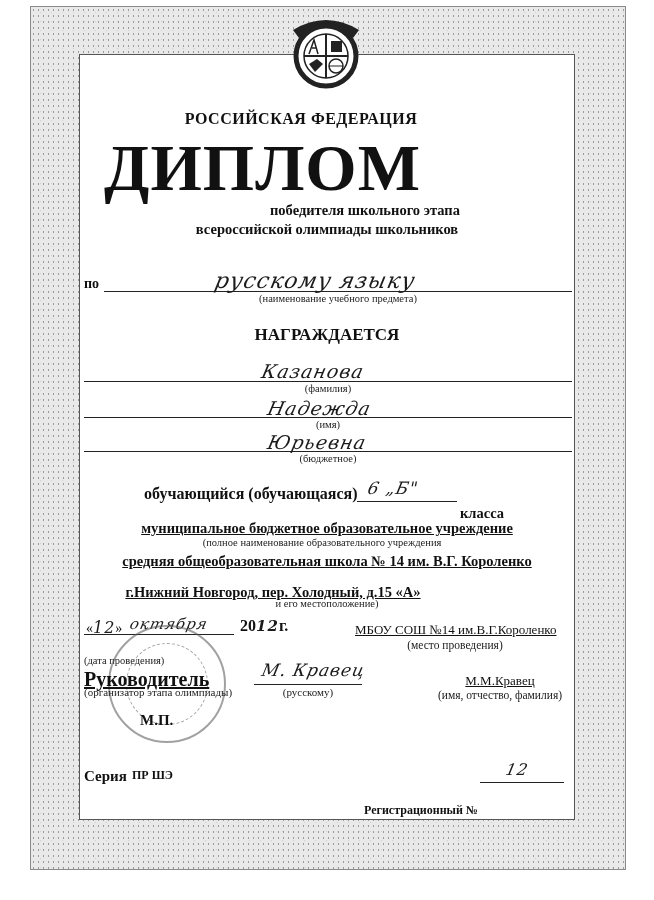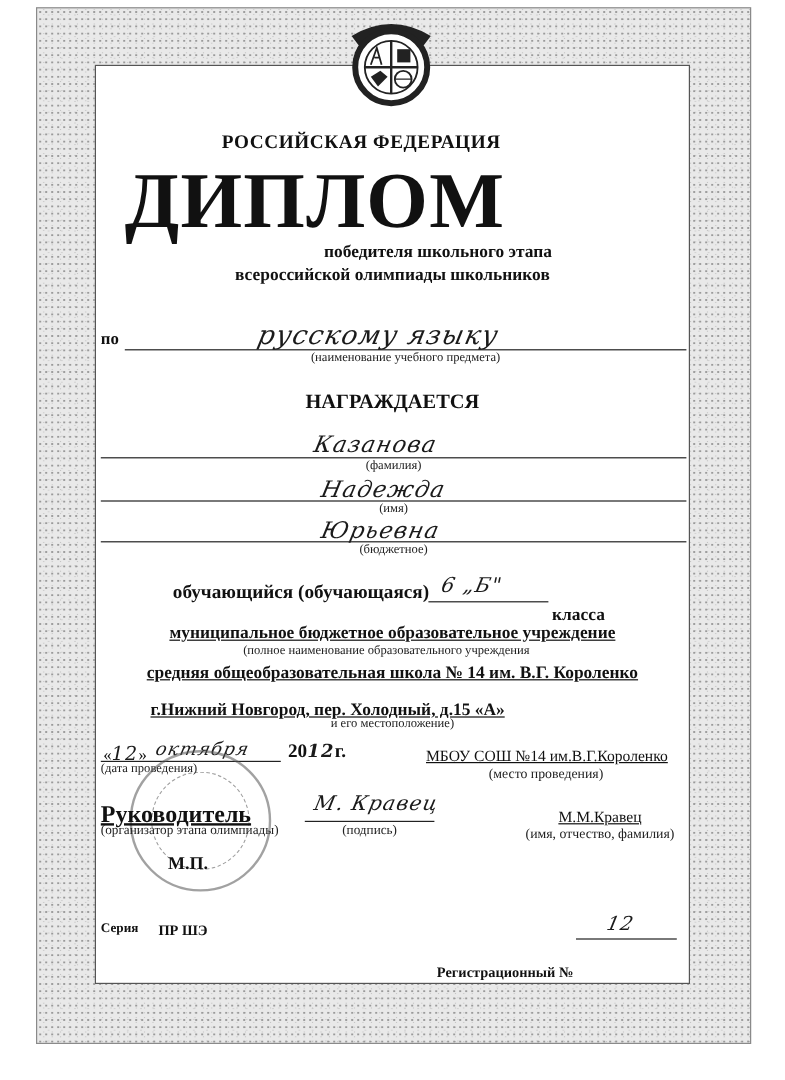--- a/index.html
+++ b/index.html
@@ -102,33 +102,33 @@
 <div class="abs center bold uline" style="left:0; width:546px; top:584px; font-size:14.5px;">г.Нижний  Новгород, пер. Холодный, д.15 «А»</div>
 
 <div class="abs" style="left:86px; top:618px; font-size:14px; white-space:nowrap;">
   <span>«</span><span class="hand" style="position:relative; font-size:16px;">12</span><span>»</span>
 </div>
 <div class="hand" style="left:130px; top:615px; font-size:15px;">октября</div>
 <div class="line" style="left:84px; top:634px; width:150px;"></div>
 <div class="abs bold" style="left:240px; top:617px; font-size:16px; white-space:nowrap;">
   <span>20</span><span class="hand" style="position:relative; font-size:15px;">12</span><span>г.</span>
 </div>
-<div class="caption" style="left:84px; top:635px; text-align:left;">(дата проведения)</div>
+<div class="caption" style="left:84px; top:655px; text-align:left;">(дата проведения)</div>
 
 <div class="abs uline" style="left:355px; top:622px; font-size:13px;">МБОУ СОШ №14 им.В.Г.Короленко</div>
 <div class="caption" style="left:355px; width:200px; top:639px; font-size:11.5px;">(место проведения)</div>
 
 <div class="stamp"></div>
 
 <div class="abs bold uline" style="left:84px; top:668px; font-size:20px;">Руководитель</div>
 <div class="caption" style="left:84px; top:686px; text-align:left; font-size:11px;">(организатор этапа олимпиады)</div>
 <div class="hand" style="left:262px; top:660px; font-size:17px;">М. Кравец</div>
 <div class="line" style="left:254px; top:684px; width:108px;"></div>
-<div class="caption" style="left:254px; width:108px; top:686px; font-size:11px;">(подпись)</div>
+<div class="caption" style="left:254px; width:108px; top:686px; font-size:11px;">(русскому)</div>
 <div class="abs uline center" style="left:430px; width:140px; top:673px; font-size:13px;">М.М.Кравец</div>
 <div class="caption" style="left:420px; width:160px; top:689px; font-size:11.5px;">(имя, отчество, фамилия)</div>
 <div class="abs bold" style="left:140px; top:712px; font-size:15px;">М.П.</div>
 
-<div class="abs bold" style="left:84px; top:768px; font-size:11px;">Серия</div>
+<div class="abs bold" style="left:84px; top:768px; font-size:15px;">Серия</div>
 <div class="abs bold" style="left:132px; top:768px; font-size:12px;">ПР ШЭ</div>
 <div class="abs bold" style="left:364px; top:768px; font-size:12px;margin-top:35px;">Регистрационный №</div>
 <div class="line" style="left:480px; top:782px; width:84px;"></div>
 <div class="hand" style="left:506px; top:760px; font-size:16px;">12</div>
 
 </body></html>

